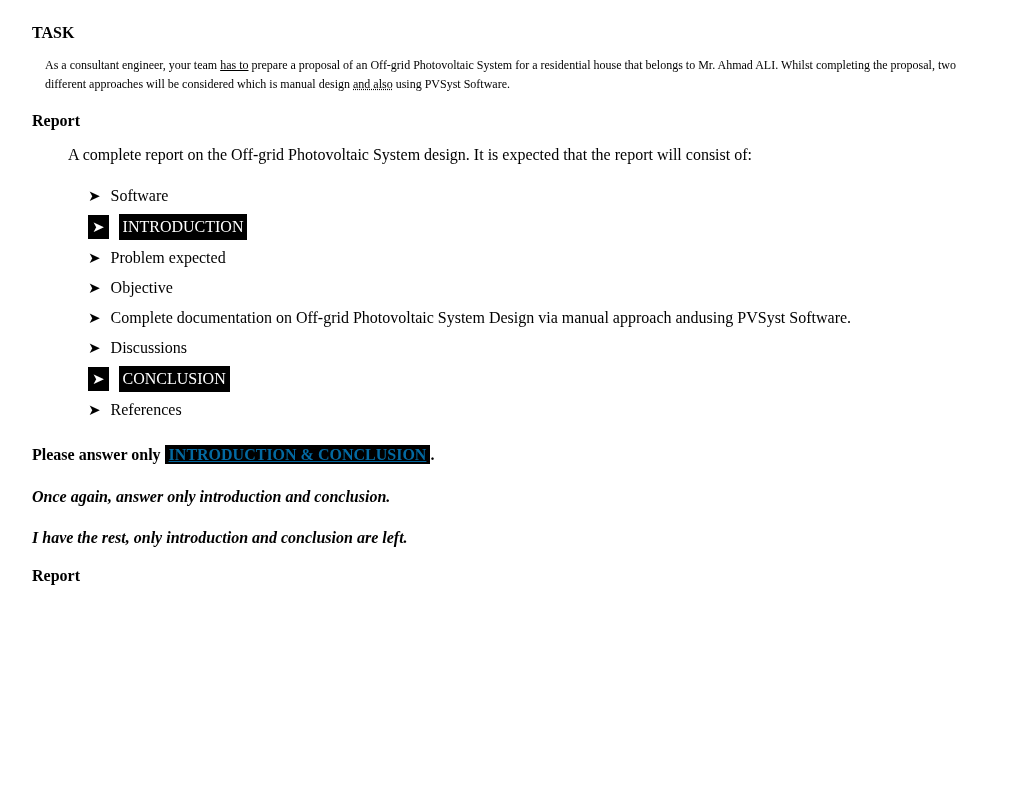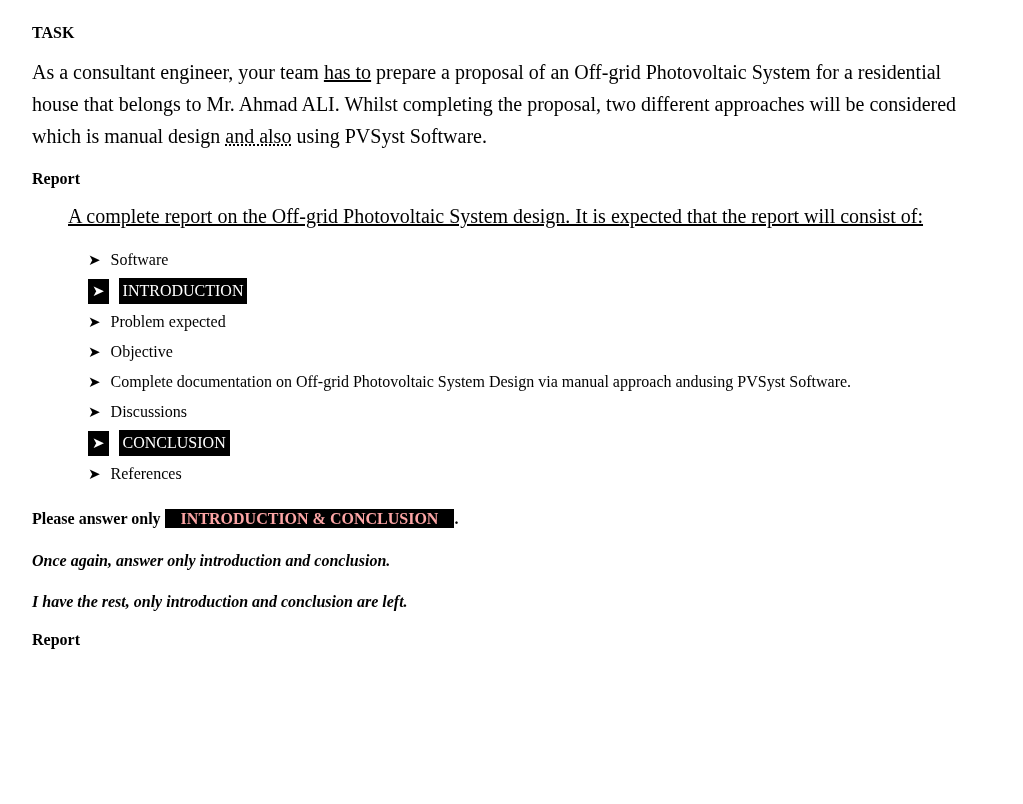--- a/index.html
+++ b/index.html
@@ -18,47 +18,47 @@
       min-height: 804px;
     }
 
     .task-heading {
       font-weight: bold;
       font-size: 16px;
       margin-bottom: 14px;
     }
 
     .task-desc {
-      font-size: 20px;
+      font-size: 12px;
       line-height: 1.6;
       margin-bottom: 18px;
+      margin-left: 13px;
     }
 
     .underline-solid {
       text-decoration: underline;
       text-decoration-style: solid;
     }
 
     .underline-dotted {
       text-decoration: underline;
       text-decoration-style: dotted;
     }
 
     .report-heading {
       font-weight: bold;
       font-size: 16px;
       margin-bottom: 12px;
     }
 
     .report-desc {
-      font-size: 20px;
+      font-size: 16px;
       line-height: 1.6;
       margin-left: 36px;
       margin-bottom: 16px;
-      text-decoration: underline;
     }
 
     .list-container {
       margin-left: 56px;
       margin-bottom: 20px;
     }
 
     .list-item {
       display: flex;
       align-items: flex-start;
@@ -95,23 +95,24 @@
 
     .please-answer {
       font-weight: bold;
       font-size: 16px;
       margin-bottom: 16px;
       line-height: 1.6;
     }
 
     .highlighted-phrase {
       background-color: #000;
-      color: #fca5a5;
-      font-weight: bold;
-      padding: 1px 16px;
+      color: #0369a1;
+      font-weight: bold;
+      padding: 1px 4px;
+      text-decoration: underline;
     }
 
     .italic-bold {
       font-weight: bold;
       font-style: italic;
       font-size: 16px;
       margin-bottom: 16px;
       line-height: 1.6;
     }
 

